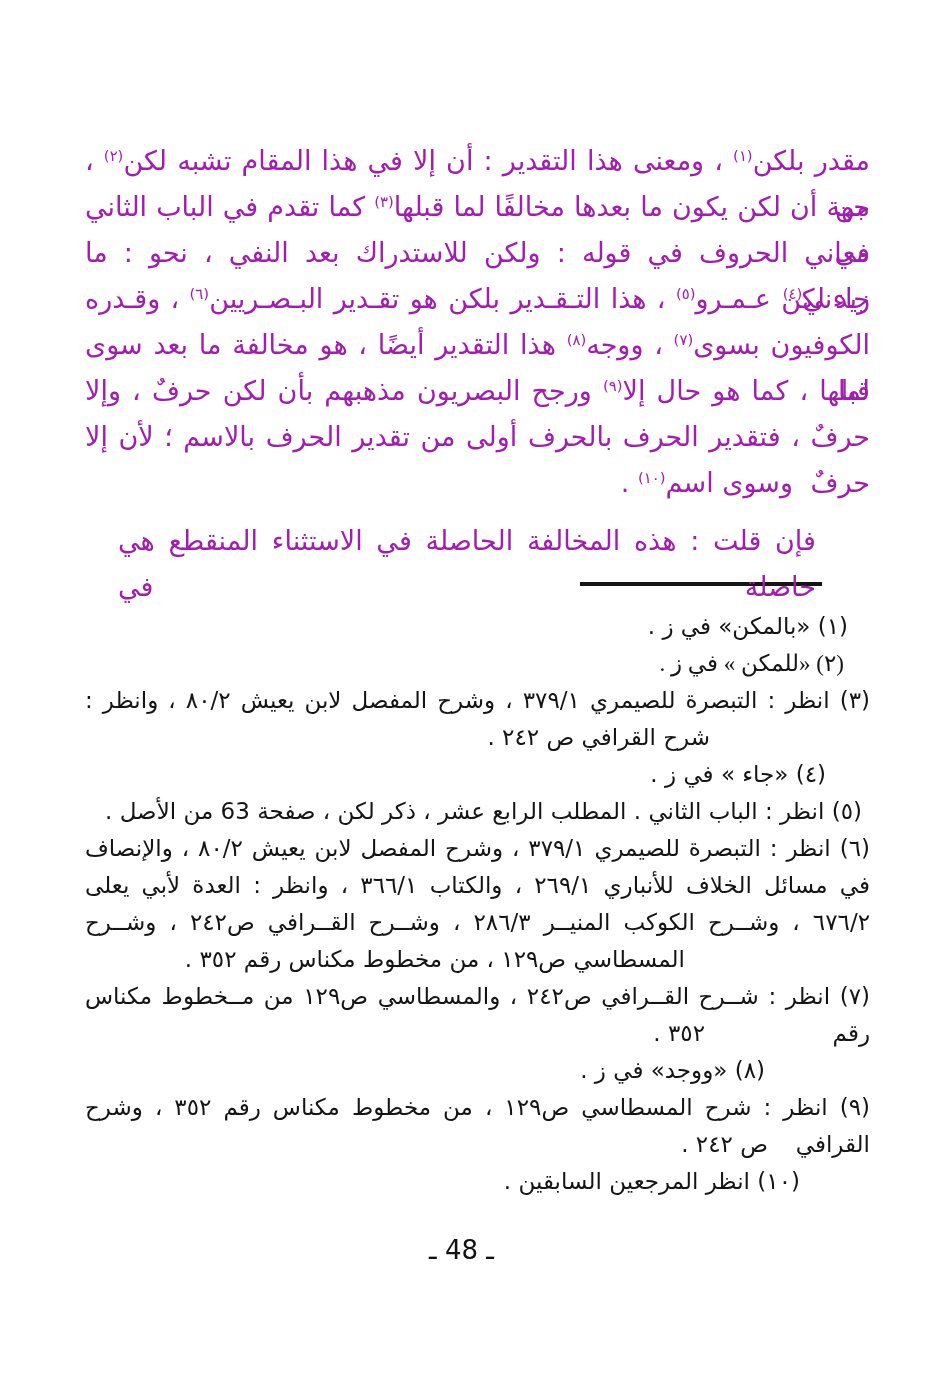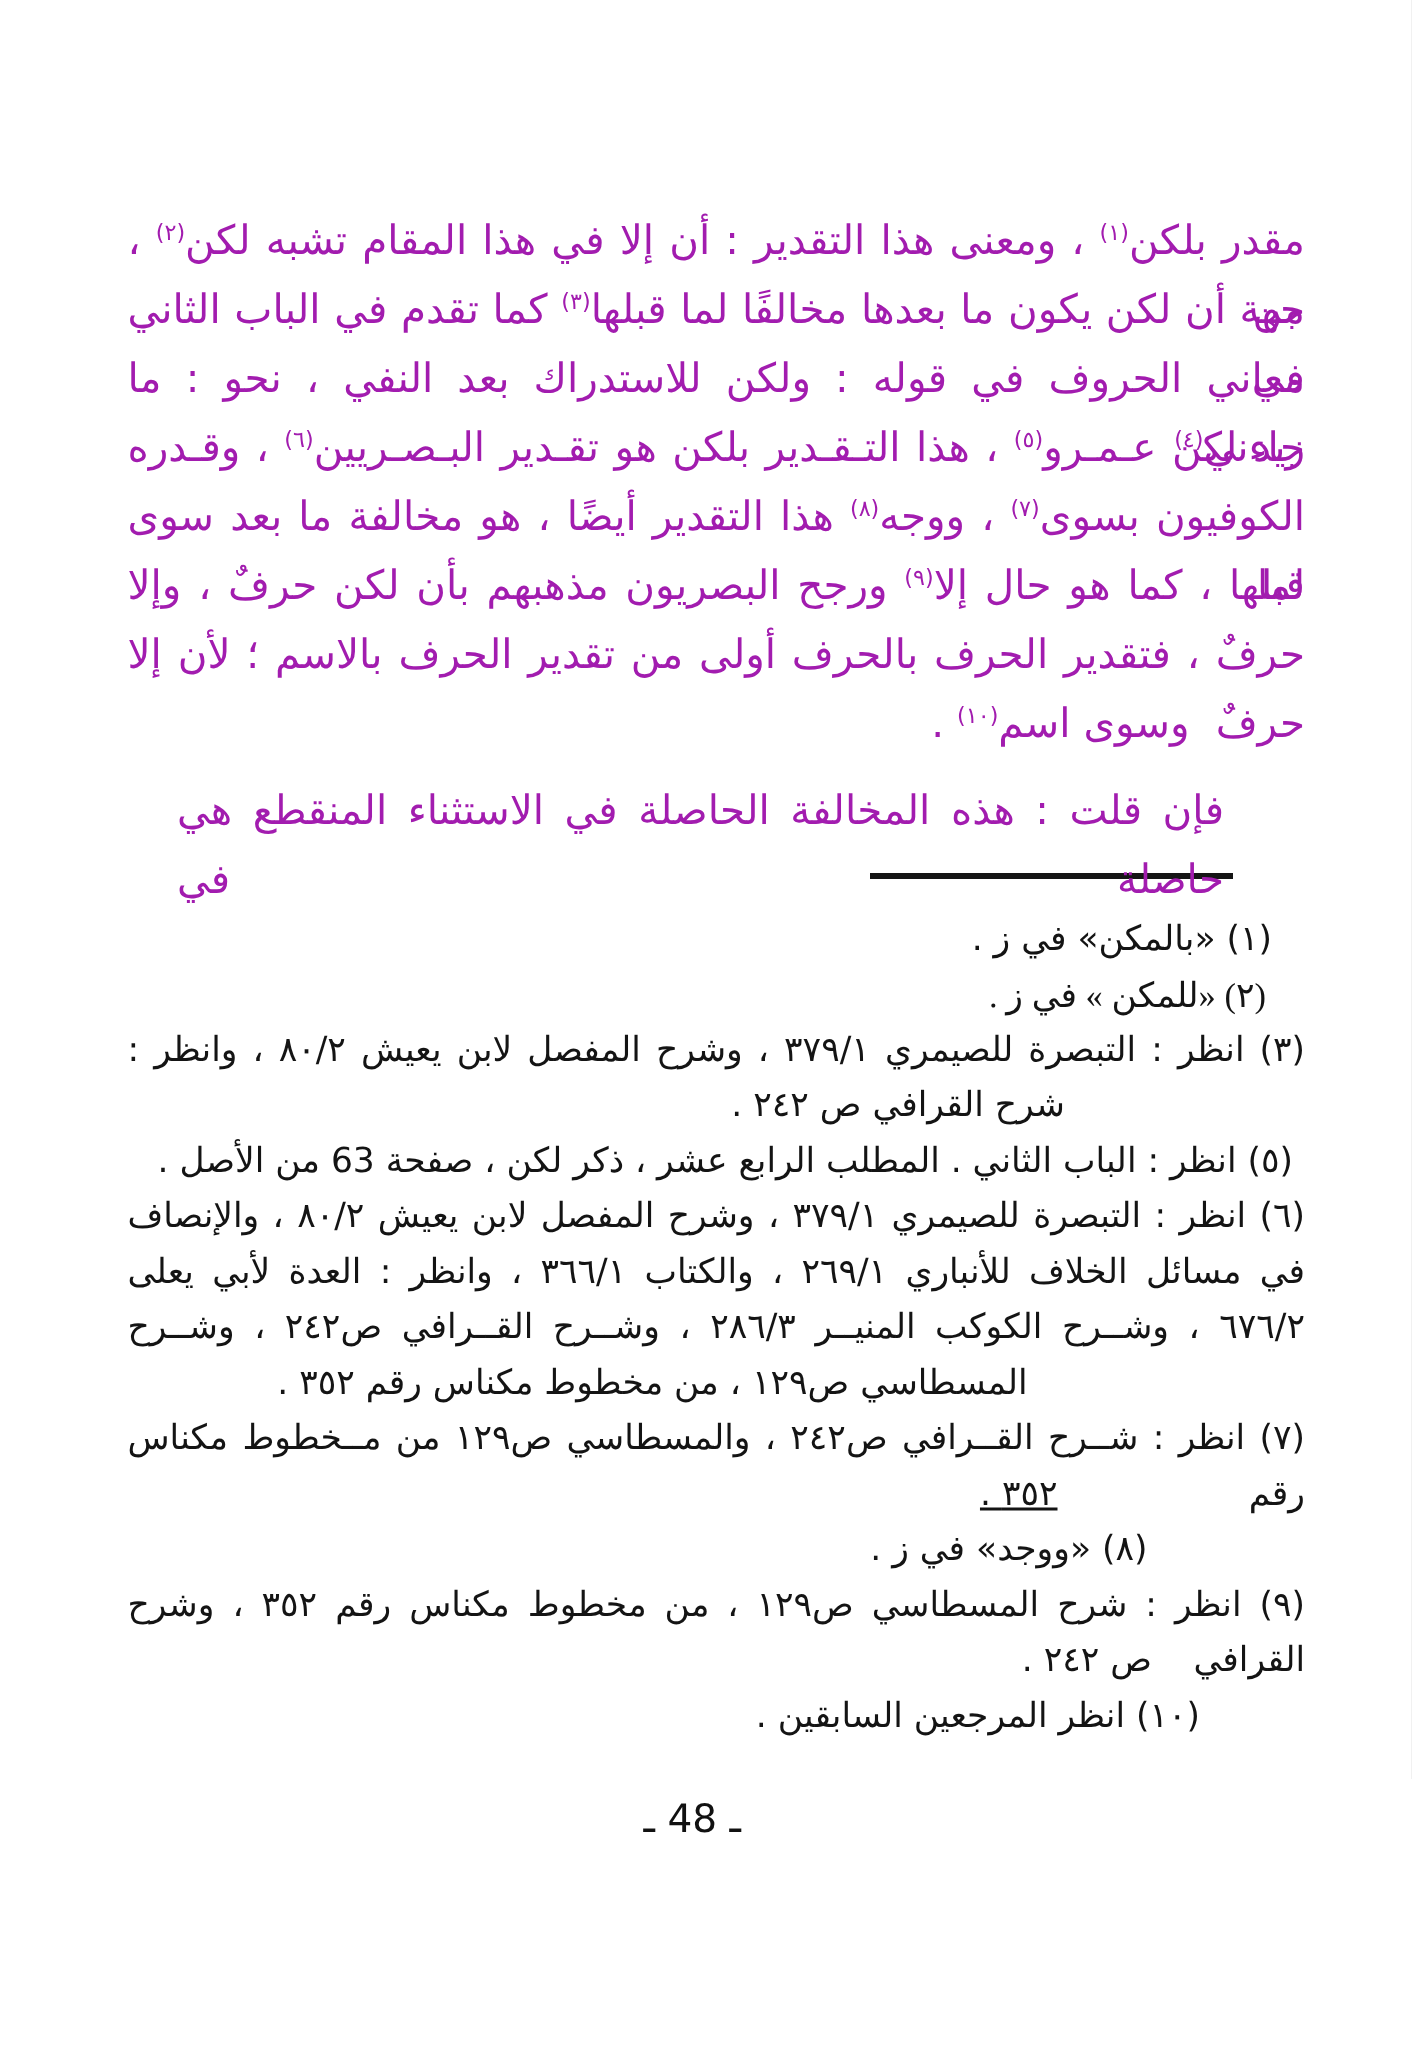--- a/index.html
+++ b/index.html
@@ -55,21 +55,21 @@
     color: #141414;
   }
   .pr22  { padding-right: 22px; }
   .pr26  { padding-right: 26px; font-family: Liberation Serif, serif; }
   .pr44  { padding-right: 44px; }
   .pr8   { padding-right: 8px; }
   .pr70  { padding-right: 70px; }
   .pr102 { padding-right: 102px; }
   .pr105 { padding-right: 105px; }
   .pr160 { padding-right: 160px; }
-  .pr165 { padding-right: 165px; text-decoration: underline; }
+  .pr165 { padding-right: 165px; }
   .pr185 { padding-right: 185px; }
   
   #page-number {
     margin-top: 30px;
     text-align: center;
     font-size: 26px;
     line-height: 40px;
     position: relative;
     right: 16px;
     color: #111111;
@@ -96,20 +96,21 @@
       <div class="main-line jl p2-line supm">فإن قلت : هذه المخالفة الحاصلة في الاستثناء المنقطع هي حاصلة في</div>
     </div>
 
     <div class="divider"></div>
 
     <div id="footnotes">
       <div class="fn-line rl pr22">(١) «بالمكن» في ز .</div>
       <div class="fn-line rl pr26">(٢) «للمكن » في ز .</div>
       <div class="fn-line jl">(٣) انظر : التبصرة للصيمري ٣٧٩/١ ، وشرح المفصل لابن يعيش ٨٠/٢ ، وانظر :</div>
       <div class="fn-line rl pr160">شرح القرافي ص ٢٤٢ .</div>
+      <div class="fn-line rl pr44">(٤) «جاء » في ز .</div>
       <div class="fn-line rl pr8">(٥) انظر : الباب الثاني . المطلب الرابع عشر ، ذكر لكن ، صفحة 63 من الأصل .</div>
       <div class="fn-line jl">(٦) انظر : التبصرة للصيمري ٣٧٩/١ ، وشرح المفصل لابن يعيش ٨٠/٢ ، والإنصاف</div>
       <div class="fn-line jl">في مسائل الخلاف للأنباري ٢٦٩/١ ، والكتاب ٣٦٦/١ ، وانظر : العدة لأبي يعلى</div>
       <div class="fn-line jl">٦٧٦/٢ ، وشــرح الكوكب المنيــر ٢٨٦/٣ ، وشــرح القــرافي ص٢٤٢ ، وشــرح</div>
       <div class="fn-line rl pr185">المسطاسي ص١٢٩ ، من مخطوط مكناس رقم ٣٥٢ .</div>
       <div class="fn-line jl">(٧) انظر : شــرح القــرافي ص٢٤٢ ، والمسطاسي ص١٢٩ من مــخطوط مكناس رقم</div>
       <div class="fn-line rl pr165">٣٥٢ .</div>
       <div class="fn-line rl pr105">(٨) «ووجد» في ز .</div>
       <div class="fn-line jl">(٩) انظر : شرح المسطاسي ص١٢٩ ، من مخطوط مكناس رقم ٣٥٢ ، وشرح القرافي</div>
       <div class="fn-line rl pr102">ص ٢٤٢ .</div>

